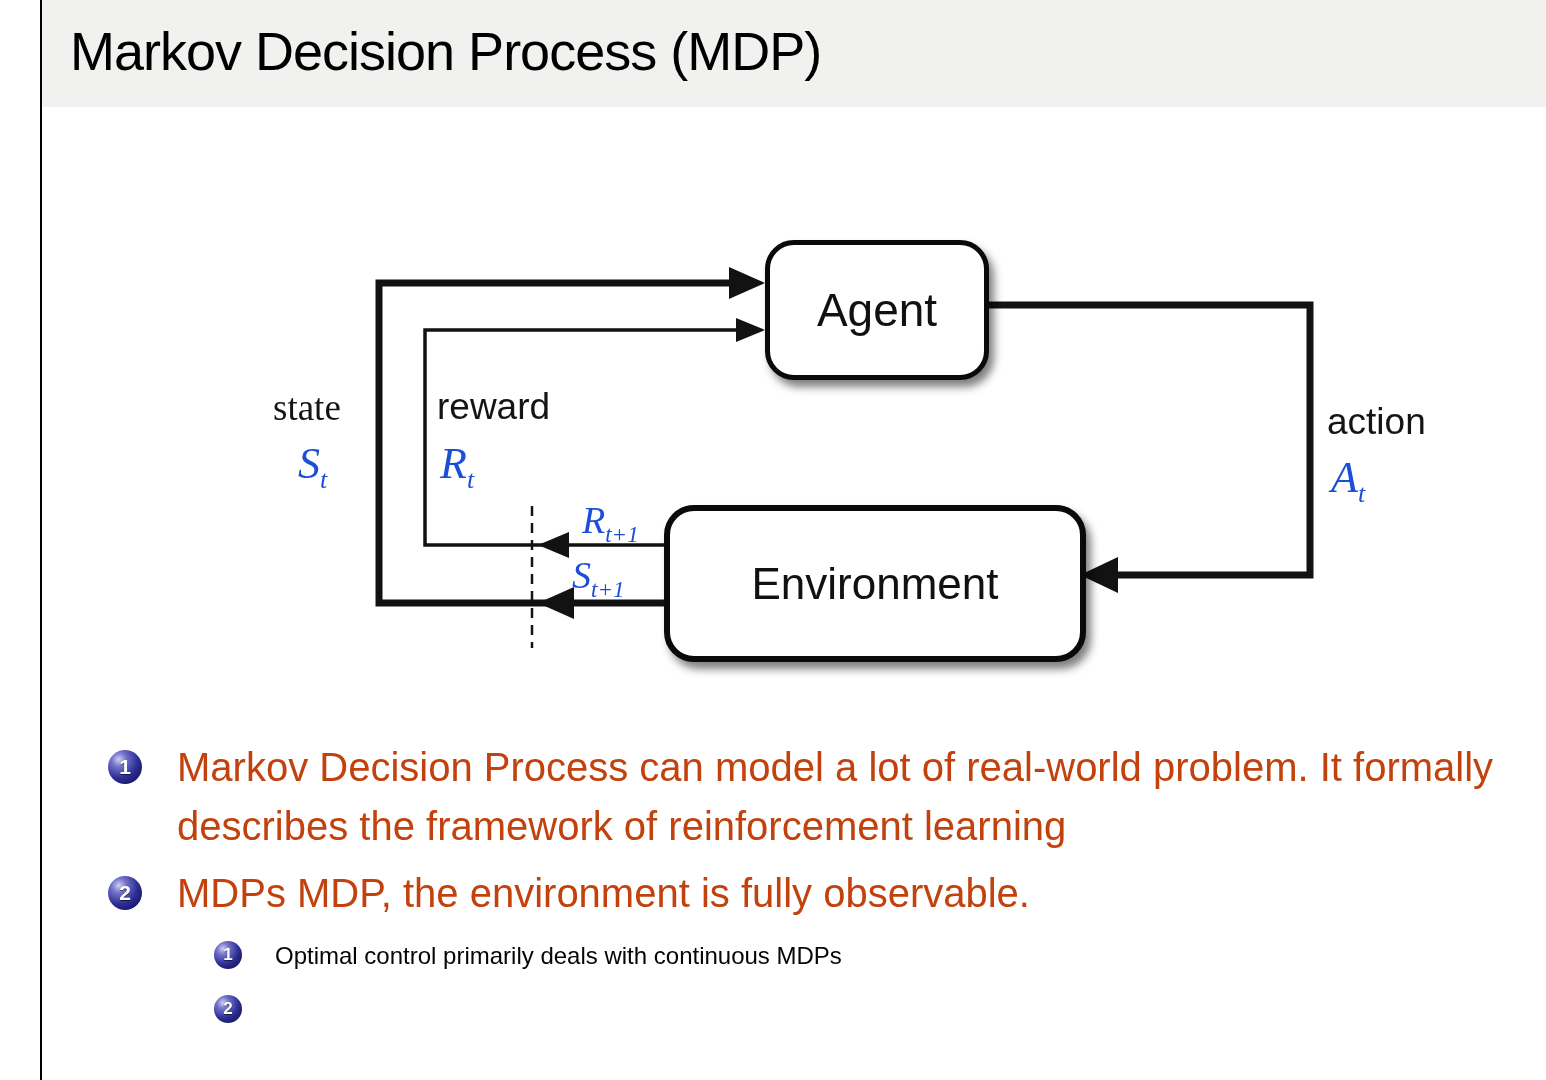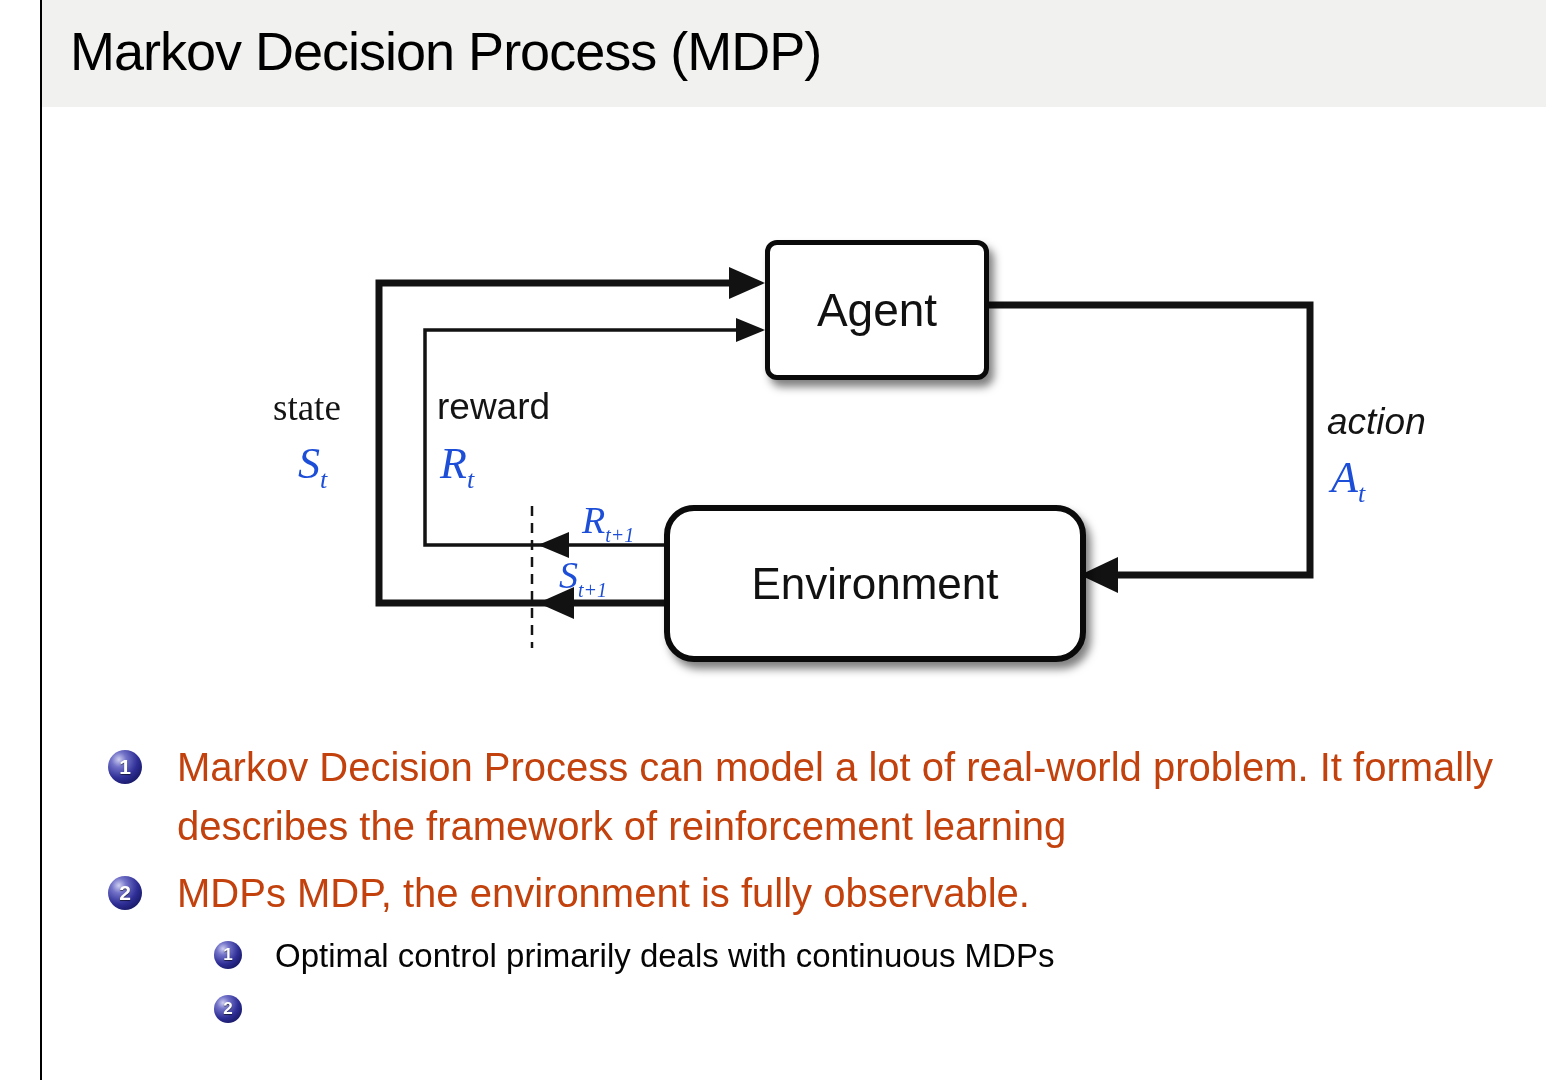--- a/index.html
+++ b/index.html
@@ -21,51 +21,51 @@
   }
   .title-bar h1{
     margin:0;padding:20px 0 0 28px;
     font-size:54px;font-weight:400;letter-spacing:-1px;color:#000;
   }
   
   .diagram{position:absolute;inset:0;}
   .diagram svg{position:absolute;top:0;left:0;z-index:1;}
   .dbox{
     position:absolute;z-index:2;
-    background:#fff;border:5px solid #0a0a0a;border-radius:12px;
+    background:#fff;border:5px solid #0a0a0a;border-radius:29px;
     box-shadow:5px 7px 9px rgba(0,0,0,0.5);
     display:flex;align-items:center;justify-content:center;
     font-size:46px;color:#111;
   }
   .dbox.agent{left:723px;top:240px;width:214px;height:130px;}
   .dbox.env{left:622px;top:505px;width:410px;height:145px;border-width:6px;border-radius:30px;font-size:44px;justify-content:center;}
   .dlbl{position:absolute;z-index:3;font-size:37px;color:#141414;white-space:nowrap;}
   .msym{
     position:absolute;z-index:3;white-space:nowrap;
     font-family:"Liberation Serif",serif;font-style:italic;
     font-size:44px;color:#1d4ed8;
   }
   .msym sub{font-size:26px;line-height:0;}
   .msym.small{font-size:38px;}
-  .msym.small sub{font-size:20px;}
+  .msym.small sub{font-size:23px;}
   
   .bullets{position:absolute;left:66px;top:738px;width:1460px;z-index:2;}
   .b-row{display:flex;align-items:flex-start;}
   .ball{
     flex:0 0 auto;width:34px;height:34px;margin-top:12px;border-radius:50%;
     background:radial-gradient(circle at 32% 28%, #cfcff2 0%, #7373c9 22%, #2e2e96 55%, #14145e 85%, #0e0e4e 100%);
     color:#fff;font-size:21px;font-weight:700;
     display:flex;align-items:center;justify-content:center;
     text-shadow:0 1px 1px rgba(0,0,0,0.6);
   }
   .b-text{margin-left:35px;font-size:40px;line-height:59px;width:1380px;color:#c2410c;}
   .sub-rows{margin-left:106px;margin-top:6px;}
   .sub-row{display:flex;align-items:flex-start;}
   .ball.sub{width:28px;height:28px;margin-top:12px;font-size:17px;}
-  .sub-text{margin-left:33px;font-size:33px;line-height:54px;color:#050505;}
+  .sub-text{margin-left:33px;font-size:24px;line-height:54px;color:#050505;}
   .row2{margin-top:8px;}
 </style>
 </head>
 <body>
 
 <div class="slide">
 
   <div class="title-bar">
     <h1>Markov Decision Process (MDP)</h1>
   </div>
@@ -94,23 +94,23 @@
       <span>Environment</span>
     </div>
 
     <span class="dlbl" style="left:231px;top:386px;font-family:Liberation Serif, serif;">state</span>
     <span class="msym" style="left:256px;top:438px;"><i>S</i><sub>t</sub></span>
 
     <span class="dlbl" style="left:395px;top:386px;">reward</span>
     <span class="msym" style="left:398px;top:438px;"><i>R</i><sub>t</sub></span>
 
     <span class="msym small" style="left:540px;top:498px;"><i>R</i><sub>t+1</sub></span>
-    <span class="msym small" style="left:517px;top:553px;"><i>S</i><sub>t+1</sub></span>
+    <span class="msym small" style="left:530px;top:553px;"><i>S</i><sub>t+1</sub></span>
 
-    <span class="dlbl" style="left:1285px;top:401px;font-style:italic;">action</span>
+    <span class="dlbl" style="left:1285px;top:401px;">action</span>
     <span class="msym" style="left:1289px;top:452px;"><i>A</i><sub>t</sub></span>
   </div>
 
   <div class="bullets">
     <div class="b-row">
       <div class="ball">1</div>
       <div class="b-text">Markov Decision Process can model a lot of real-world problem. It formally describes the framework of reinforcement learning</div>
     </div>
     <div class="b-row row2">
       <div class="ball">2</div>

